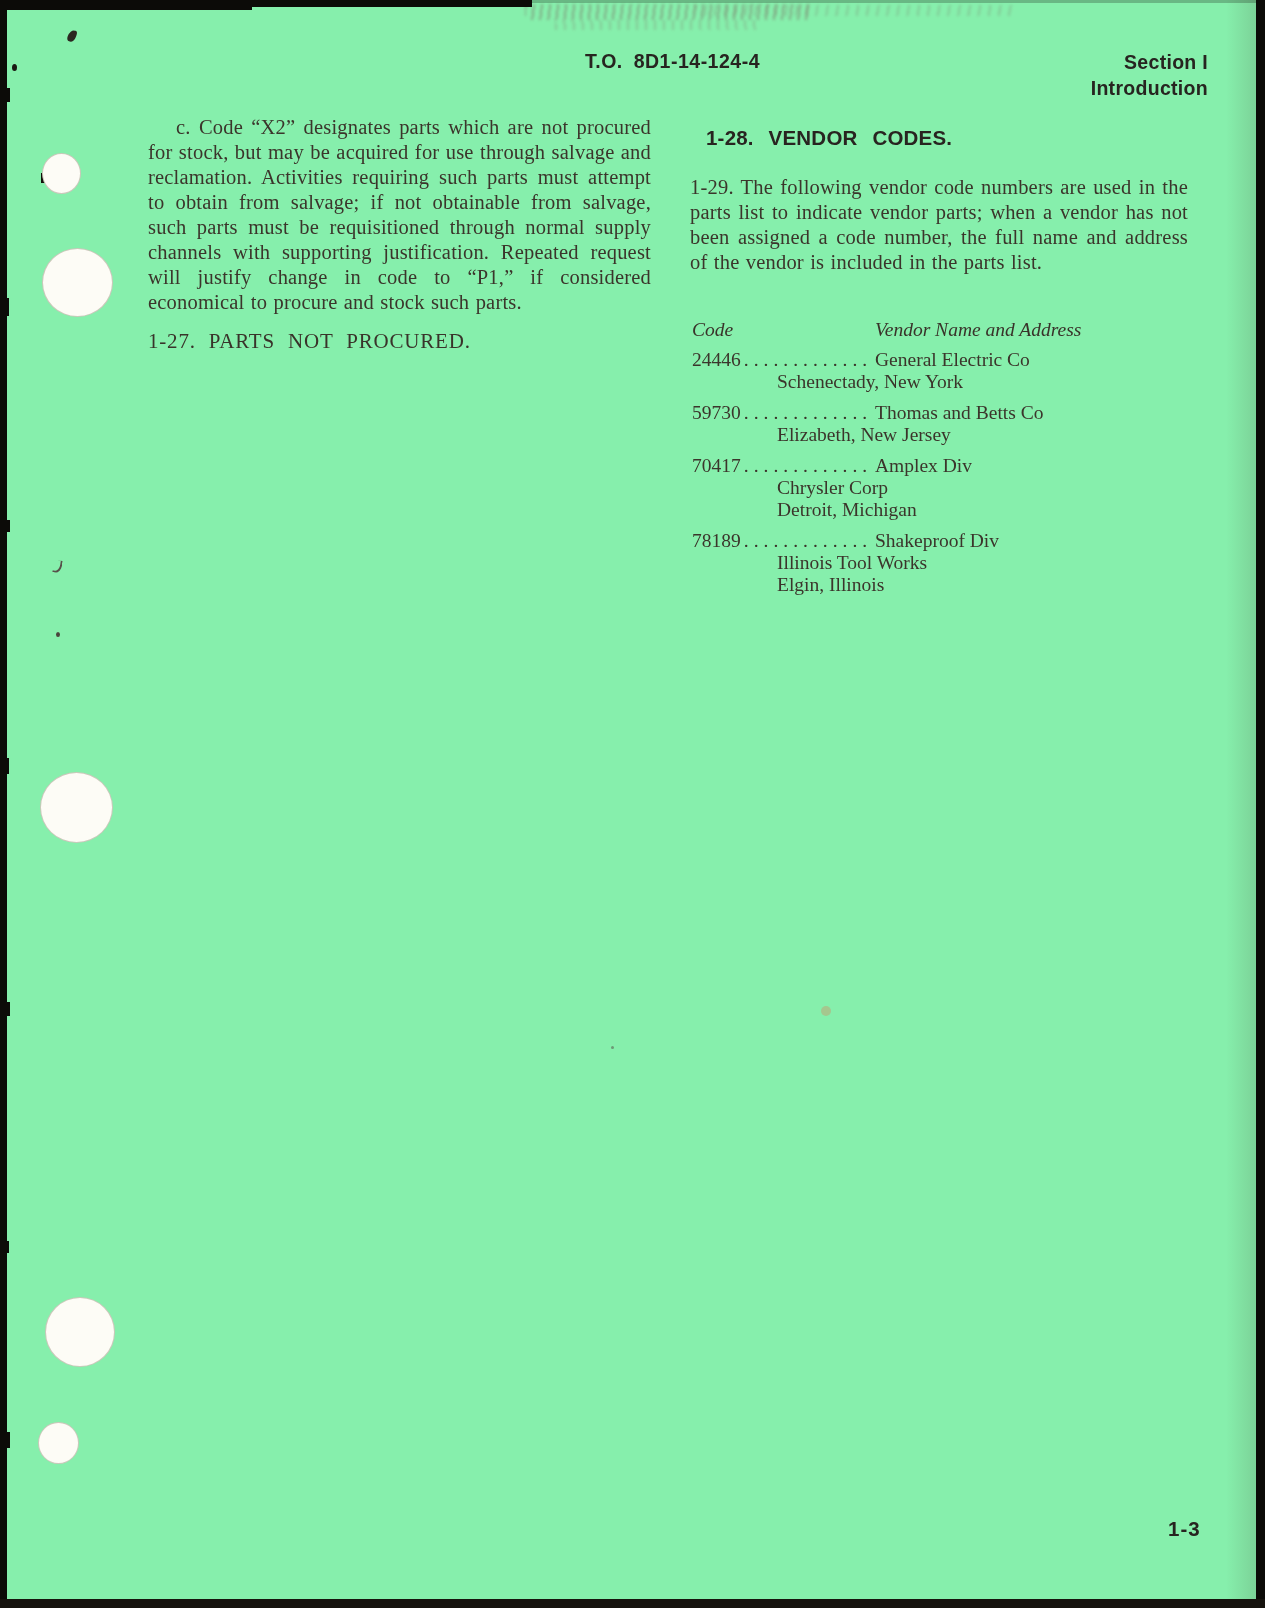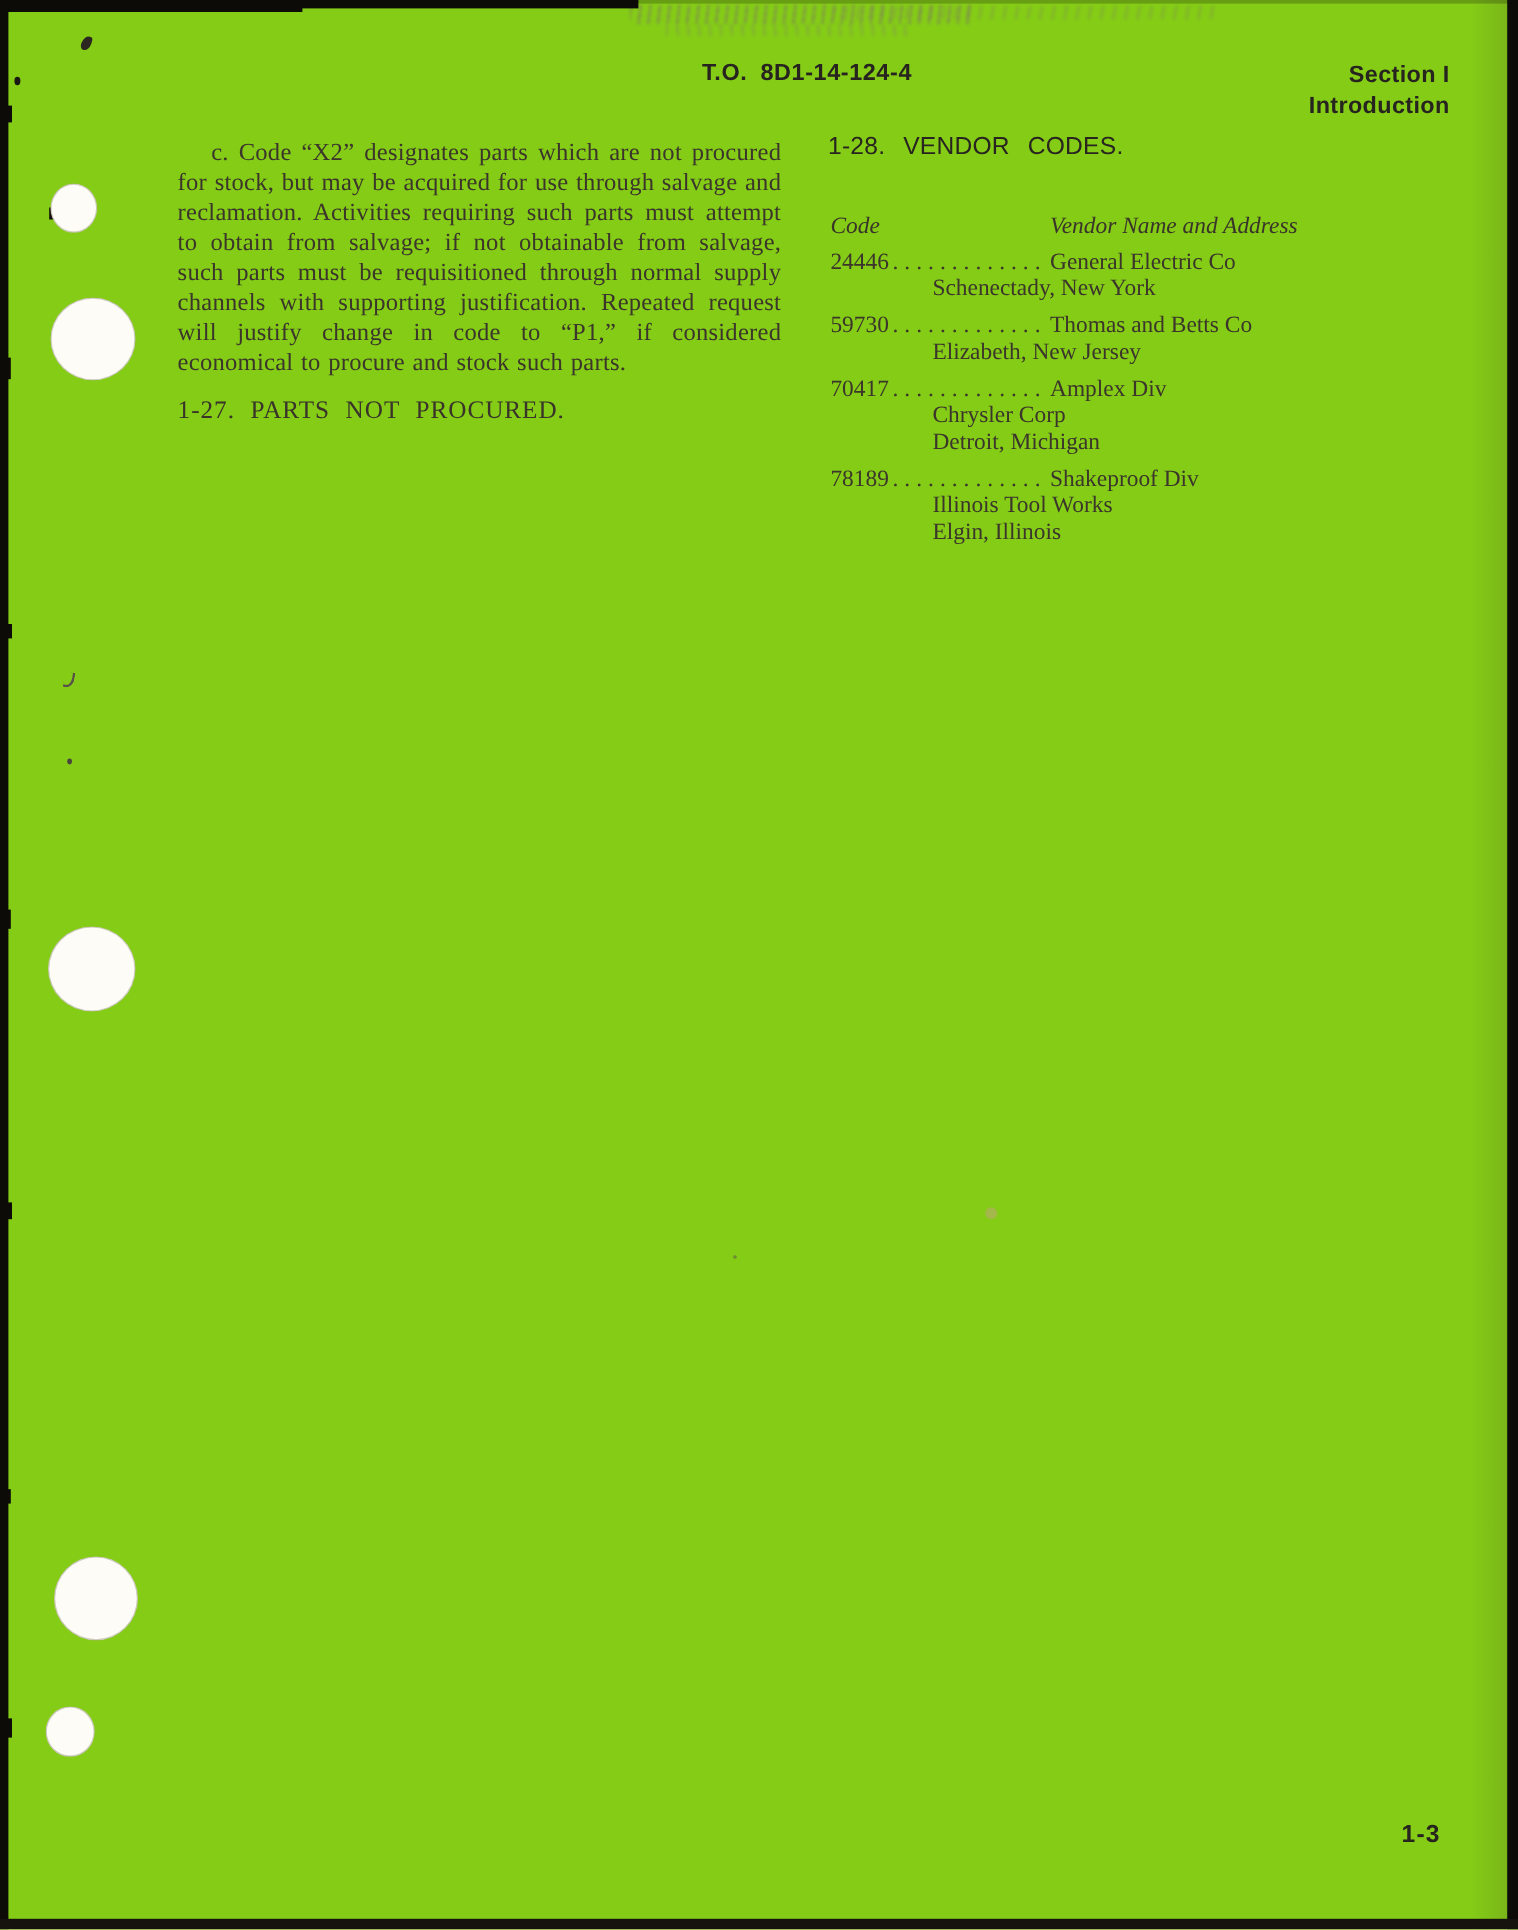--- a/index.html
+++ b/index.html
@@ -5,21 +5,21 @@
   html, body { margin: 0; padding: 0; }
   body {
     width: 1265px; height: 1608px;
     background: #f4efdc;
     font-family: "Liberation Serif", serif;
     position: relative;
     overflow: hidden;
   }
   .page {
     position: absolute; inset: 0;
-    background: #84cc16;
+    background: #86efac;
     overflow: hidden;
   }
 
   
   .edge { position: absolute; background: #0c0b08; z-index: 5; }
   .edge-left { left: 0; top: 0; width: 7px; height: 1608px; }
   .edge-right { right: 0; top: 0; width: 9px; height: 1608px; }
   .edge-top-a { left: 0; top: 0; width: 252px; height: 10px; }
   .edge-top-b { left: 250px; top: 0; width: 282px; height: 7px; }
   .edge-top-thin { left: 0; top: 0; width: 1265px; height: 3px; background: rgba(20,18,12,0.25); }
@@ -105,23 +105,23 @@
 
   .serif-heading {
     margin: 14px 0 0 0;
     font-size: 21px; font-weight: 400;
     letter-spacing: 0.8px; word-spacing: 7px;
     color: #39332a;
   }
   .col-left .body-par.after-heading { margin-top: 10px; }
 
   .sans-heading {
-    margin: 0;
-    font-family: "Liberation Sans", sans-serif;
-    font-weight: 400; font-size: 20.5px;
+    margin: 16px;
+    font-family: "Liberation Sans", sans-serif;
+    font-weight: 700; font-size: 20.5px;
     word-spacing: 9px; letter-spacing: 0.2px;
     color: #282420;
   }
   .p129 { margin-top: 25px; }
 
   
   .vtable { margin-top: 20px; font-size: 19.5px; }
   .vhead {
     position: relative; padding-left: 185px;
     font-style: italic; line-height: 22px;
@@ -189,20 +189,21 @@
     <div>Introduction</div>
   </div>
 
   <div class="col col-left">
     <p class="body-par indent">c. Code “X2” designates parts which are not procured for stock, but may be acquired for use through salvage and reclamation. Activities requiring such parts must attempt to obtain from salvage; if not obtainable from salvage, such parts must be requisitioned through normal supply channels with supporting justification. Repeated request will justify change in code to “P1,” if considered economical to procure and stock such parts.</p>
     <h2 class="serif-heading">1-27. PARTS NOT PROCURED.</h2>
   </div>
 
   <div class="col col-right">
     <h2 class="sans-heading">1-28. VENDOR CODES.</h2>
+    <p class="body-par p129">1-29. The following vendor code numbers are used in the parts list to indicate vendor parts; when a vendor has not been assigned a code number, the full name and address of the vendor is included in the parts list.</p>
 
     <div class="vtable">
       <div class="vhead">
         <span class="vhead-code">Code</span>
         <span class="vhead-name">Vendor Name and Address</span>
       </div>
 
       <div class="vrow">
         <div class="vline1">
           <span class="vcodebox"><span class="vcode">24446</span><span class="vdots">....................</span></span>

